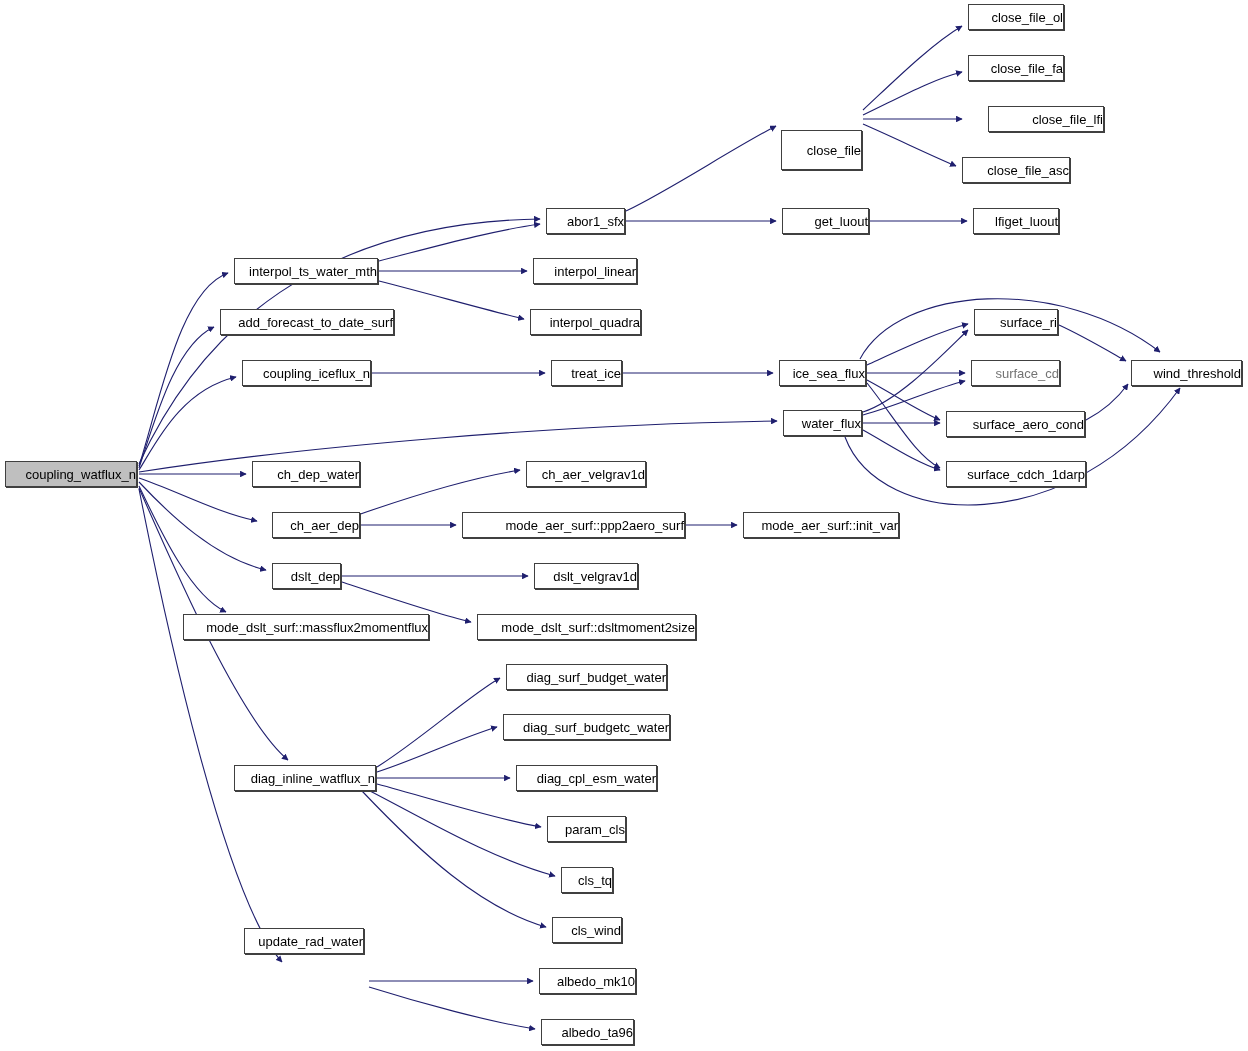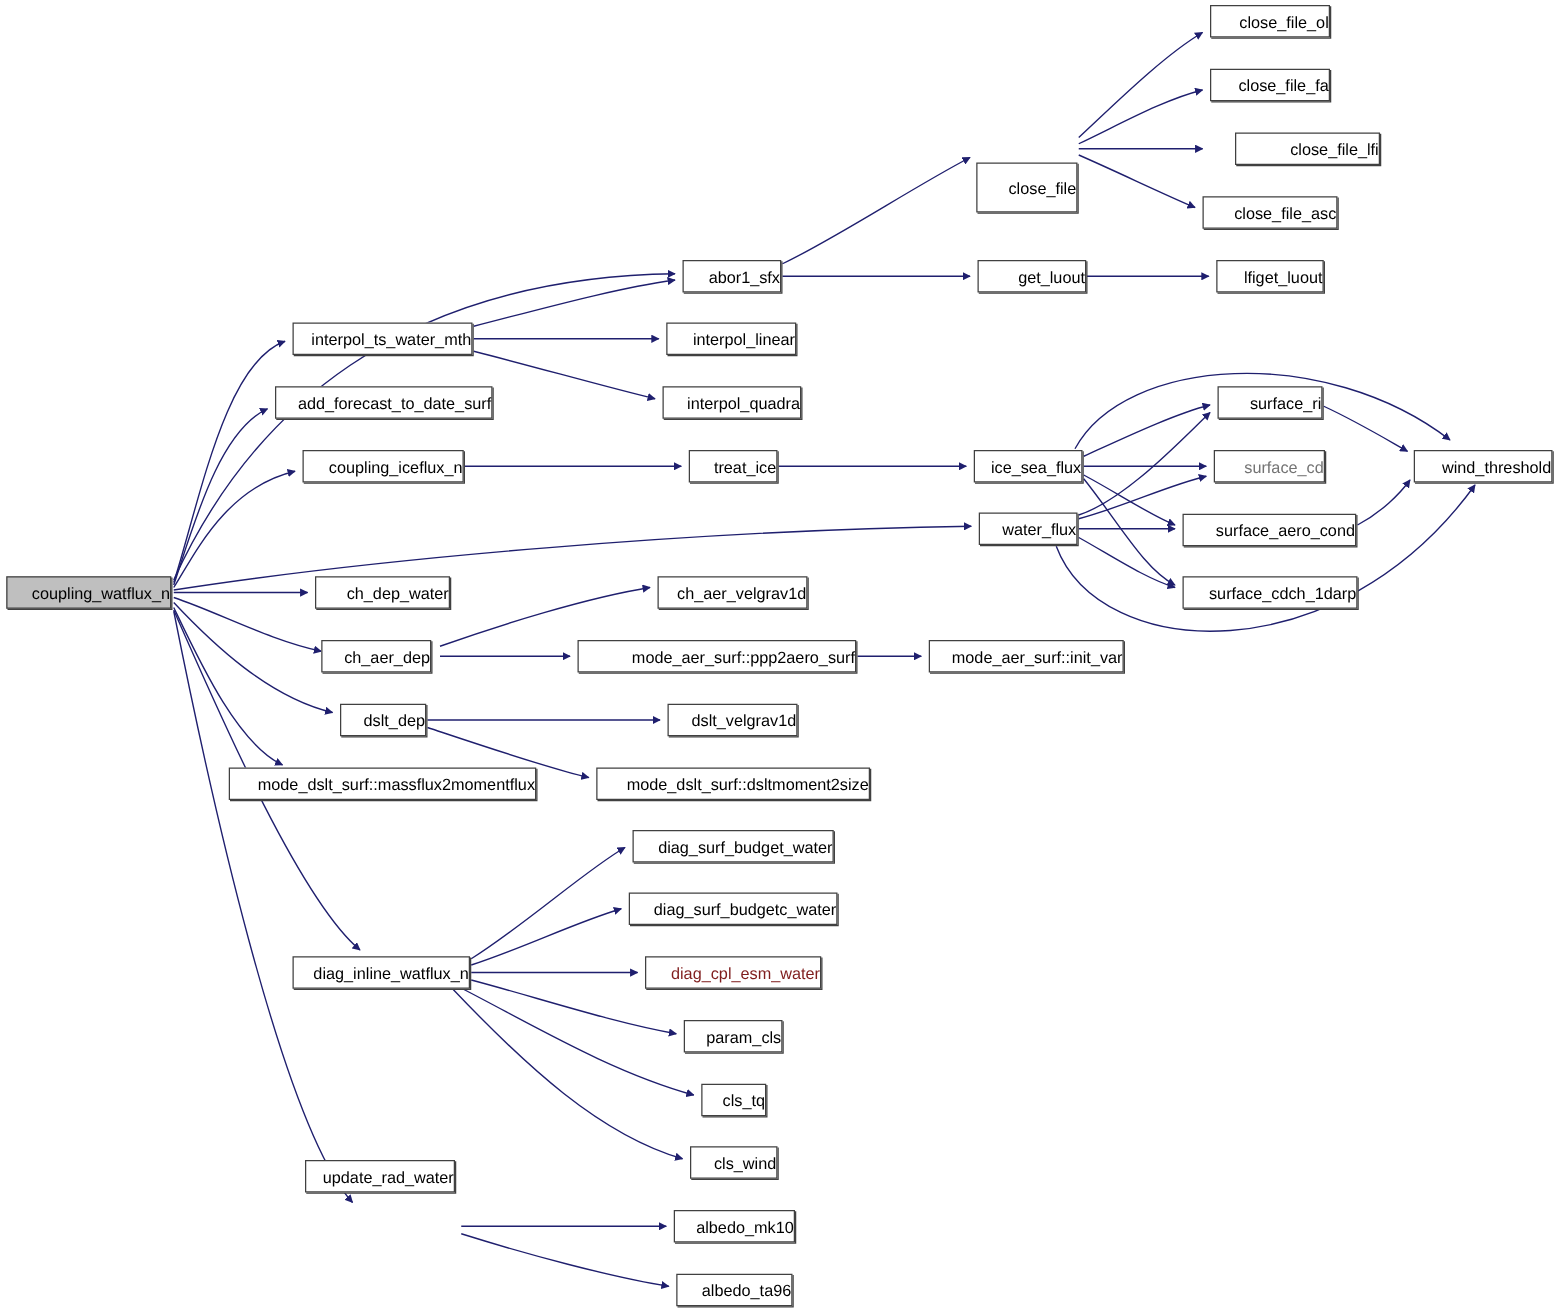--- a/index.html
+++ b/index.html
@@ -141,21 +141,21 @@
       </div>
       <div class="node" style="left: 946px; top: 461px; width: 140px; height: 26px; background: rgb(255, 255, 255); border-color: rgb(64, 64, 64); color: rgb(0, 0, 0);">
         <span class="lbl">surface_cdch_1darp</span>
       </div>
       <div class="node" style="left: 1131px; top: 360px; width: 111px; height: 26px; background: rgb(255, 255, 255); border-color: rgb(64, 64, 64); color: rgb(0, 0, 0);">
         <span class="lbl">wind_threshold</span>
       </div>
       <div class="node" style="left: 252px; top: 461px; width: 108px; height: 26px; background: rgb(255, 255, 255); border-color: rgb(64, 64, 64); color: rgb(0, 0, 0);">
         <span class="lbl">ch_dep_water</span>
       </div>
-      <div class="node" style="left: 257px; top: 512px; width: 88px; height: 26px; background: rgb(255, 255, 255); border-color: rgb(64, 64, 64); color: rgb(0, 0, 0);">
+      <div class="node" style="left: 272px; top: 512px; width: 88px; height: 26px; background: rgb(255, 255, 255); border-color: rgb(64, 64, 64); color: rgb(0, 0, 0);">
         <span class="lbl">ch_aer_dep</span>
       </div>
       <div class="node" style="left: 526px; top: 461px; width: 120px; height: 26px; background: rgb(255, 255, 255); border-color: rgb(64, 64, 64); color: rgb(0, 0, 0);">
         <span class="lbl">ch_aer_velgrav1d</span>
       </div>
       <div class="node" style="left: 462px; top: 512px; width: 223px; height: 26px; background: rgb(255, 255, 255); border-color: rgb(64, 64, 64); color: rgb(0, 0, 0);">
         <span class="lbl">mode_aer_surf::ppp2aero_surf</span>
       </div>
       <div class="node" style="left: 743px; top: 512px; width: 156px; height: 26px; background: rgb(255, 255, 255); border-color: rgb(64, 64, 64); color: rgb(0, 0, 0);">
         <span class="lbl">mode_aer_surf::init_var</span>
@@ -174,21 +174,21 @@
       </div>
       <div class="node" style="left: 234px; top: 765px; width: 142px; height: 26px; background: rgb(255, 255, 255); border-color: rgb(64, 64, 64); color: rgb(0, 0, 0);">
         <span class="lbl">diag_inline_watflux_n</span>
       </div>
       <div class="node" style="left: 506px; top: 664px; width: 161px; height: 26px; background: rgb(255, 255, 255); border-color: rgb(64, 64, 64); color: rgb(0, 0, 0);">
         <span class="lbl">diag_surf_budget_water</span>
       </div>
       <div class="node" style="left: 503px; top: 714px; width: 167px; height: 26px; background: rgb(255, 255, 255); border-color: rgb(64, 64, 64); color: rgb(0, 0, 0); padding-left: 29px;">
         <span class="lbl">diag_surf_budgetc_water</span>
       </div>
-      <div class="node" style="left: 516px; top: 765px; width: 141px; height: 26px; background: rgb(255, 255, 255); border-color: rgb(64, 64, 64); color: #7f1d1d;">
+      <div class="node" style="left: 516px; top: 765px; width: 141px; height: 26px; background: rgb(255, 255, 255); border-color: rgb(64, 64, 64); color: #000000;">
         <span class="lbl">diag_cpl_esm_water</span>
       </div>
       <div class="node" style="left: 547px; top: 816px; width: 79px; height: 26px; background: rgb(255, 255, 255); border-color: rgb(64, 64, 64); color: rgb(0, 0, 0);">
         <span class="lbl">param_cls</span>
       </div>
       <div class="node" style="left: 561px; top: 867px; width: 52px; height: 26px; background: rgb(255, 255, 255); border-color: rgb(64, 64, 64); color: rgb(0, 0, 0);">
         <span class="lbl">cls_tq</span>
       </div>
       <div class="node" style="left: 552px; top: 917px; width: 70px; height: 26px; background: rgb(255, 255, 255); border-color: rgb(64, 64, 64); color: rgb(0, 0, 0);">
         <span class="lbl">cls_wind</span>

